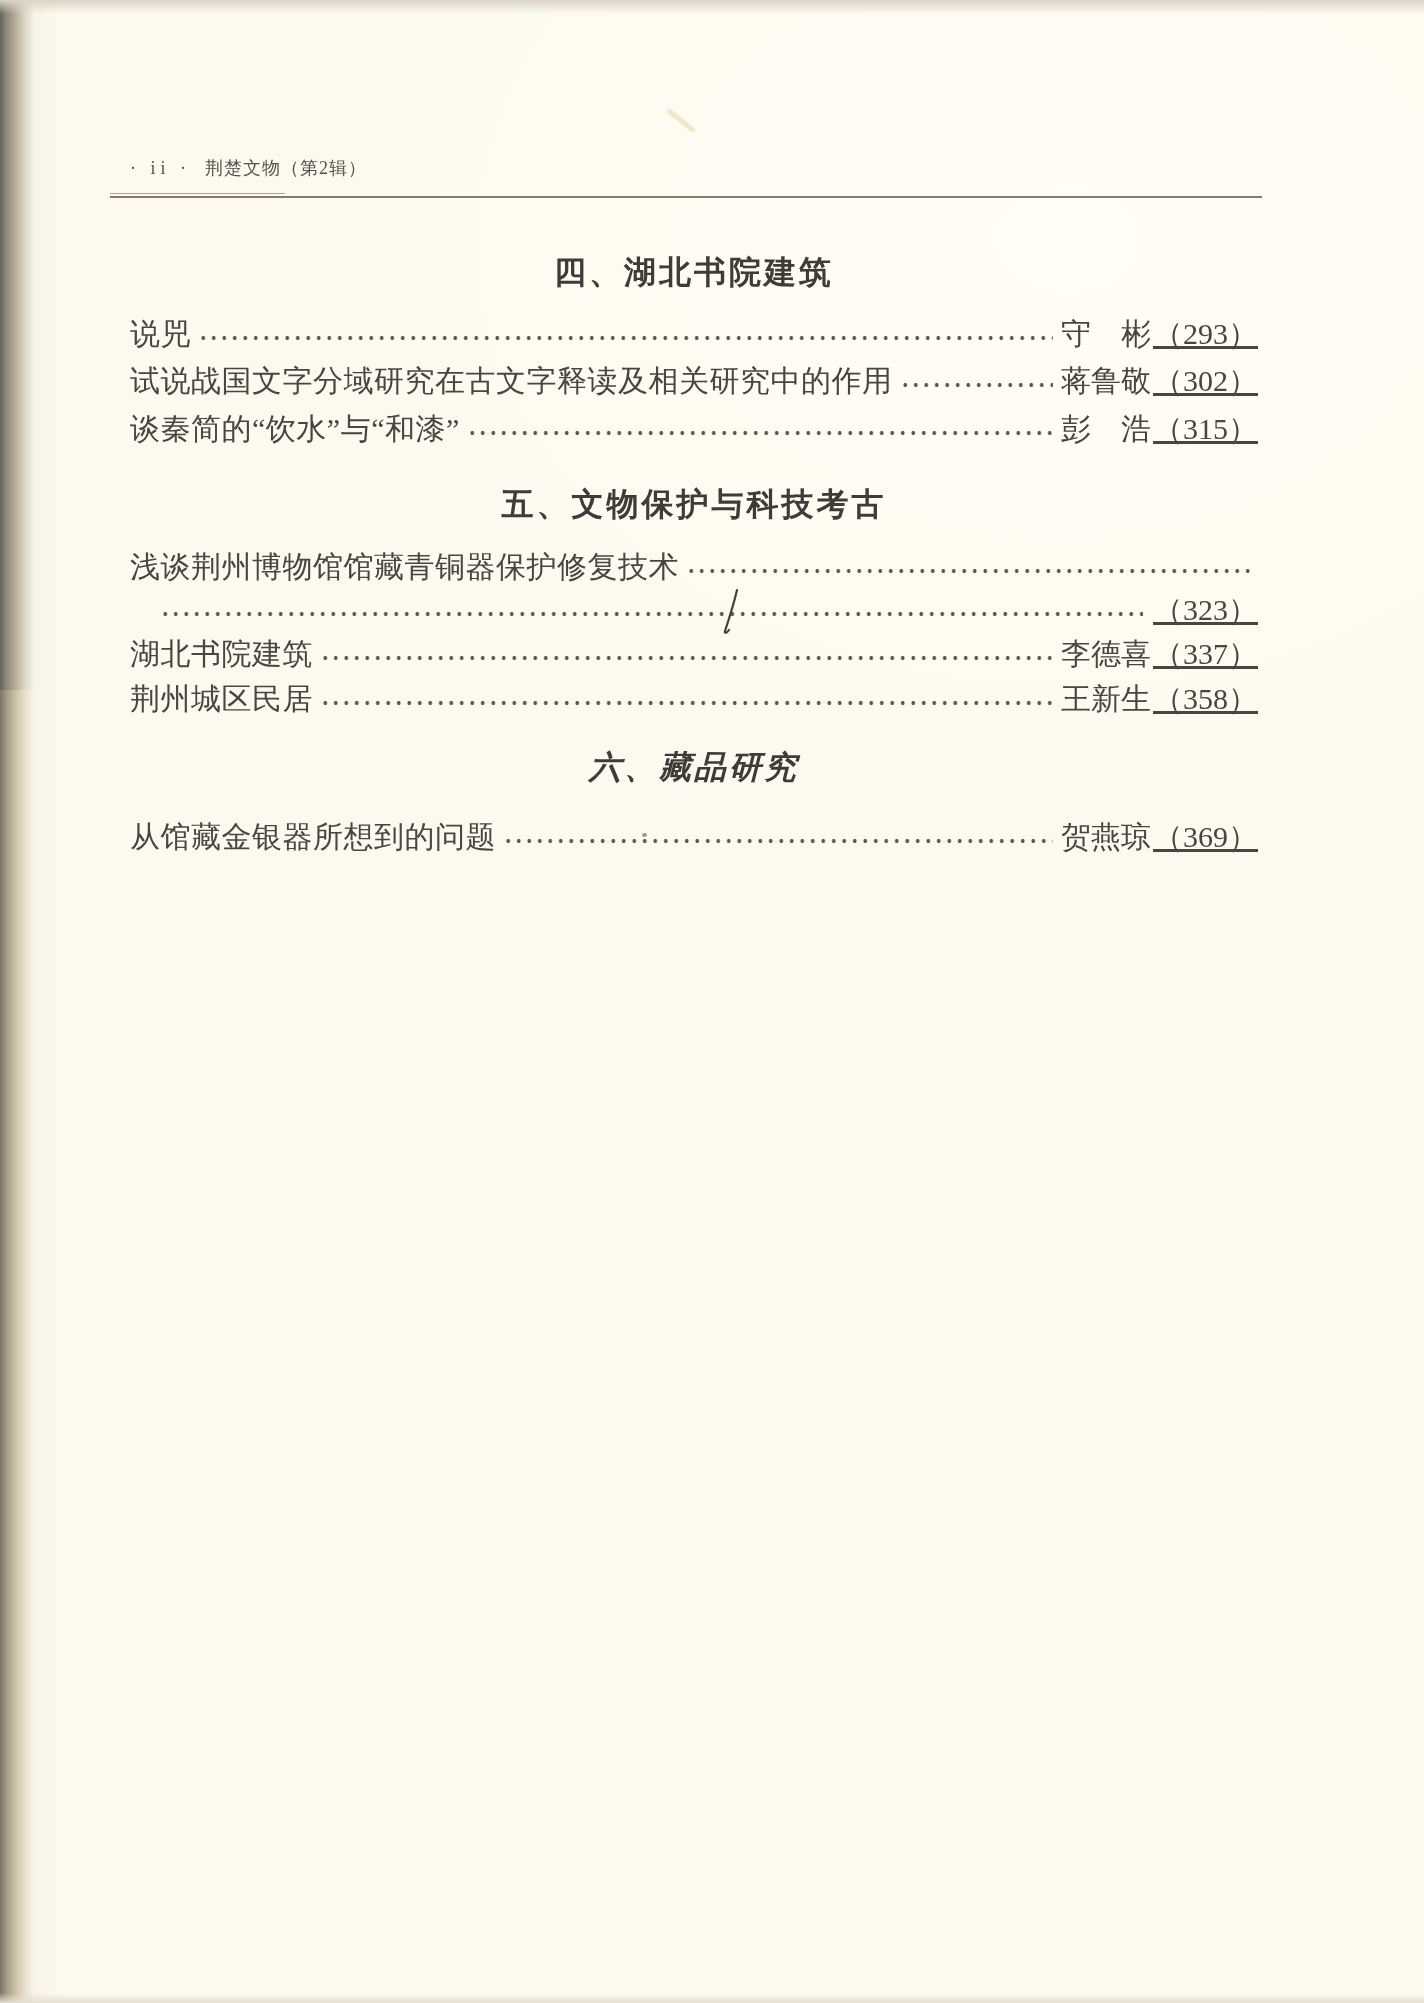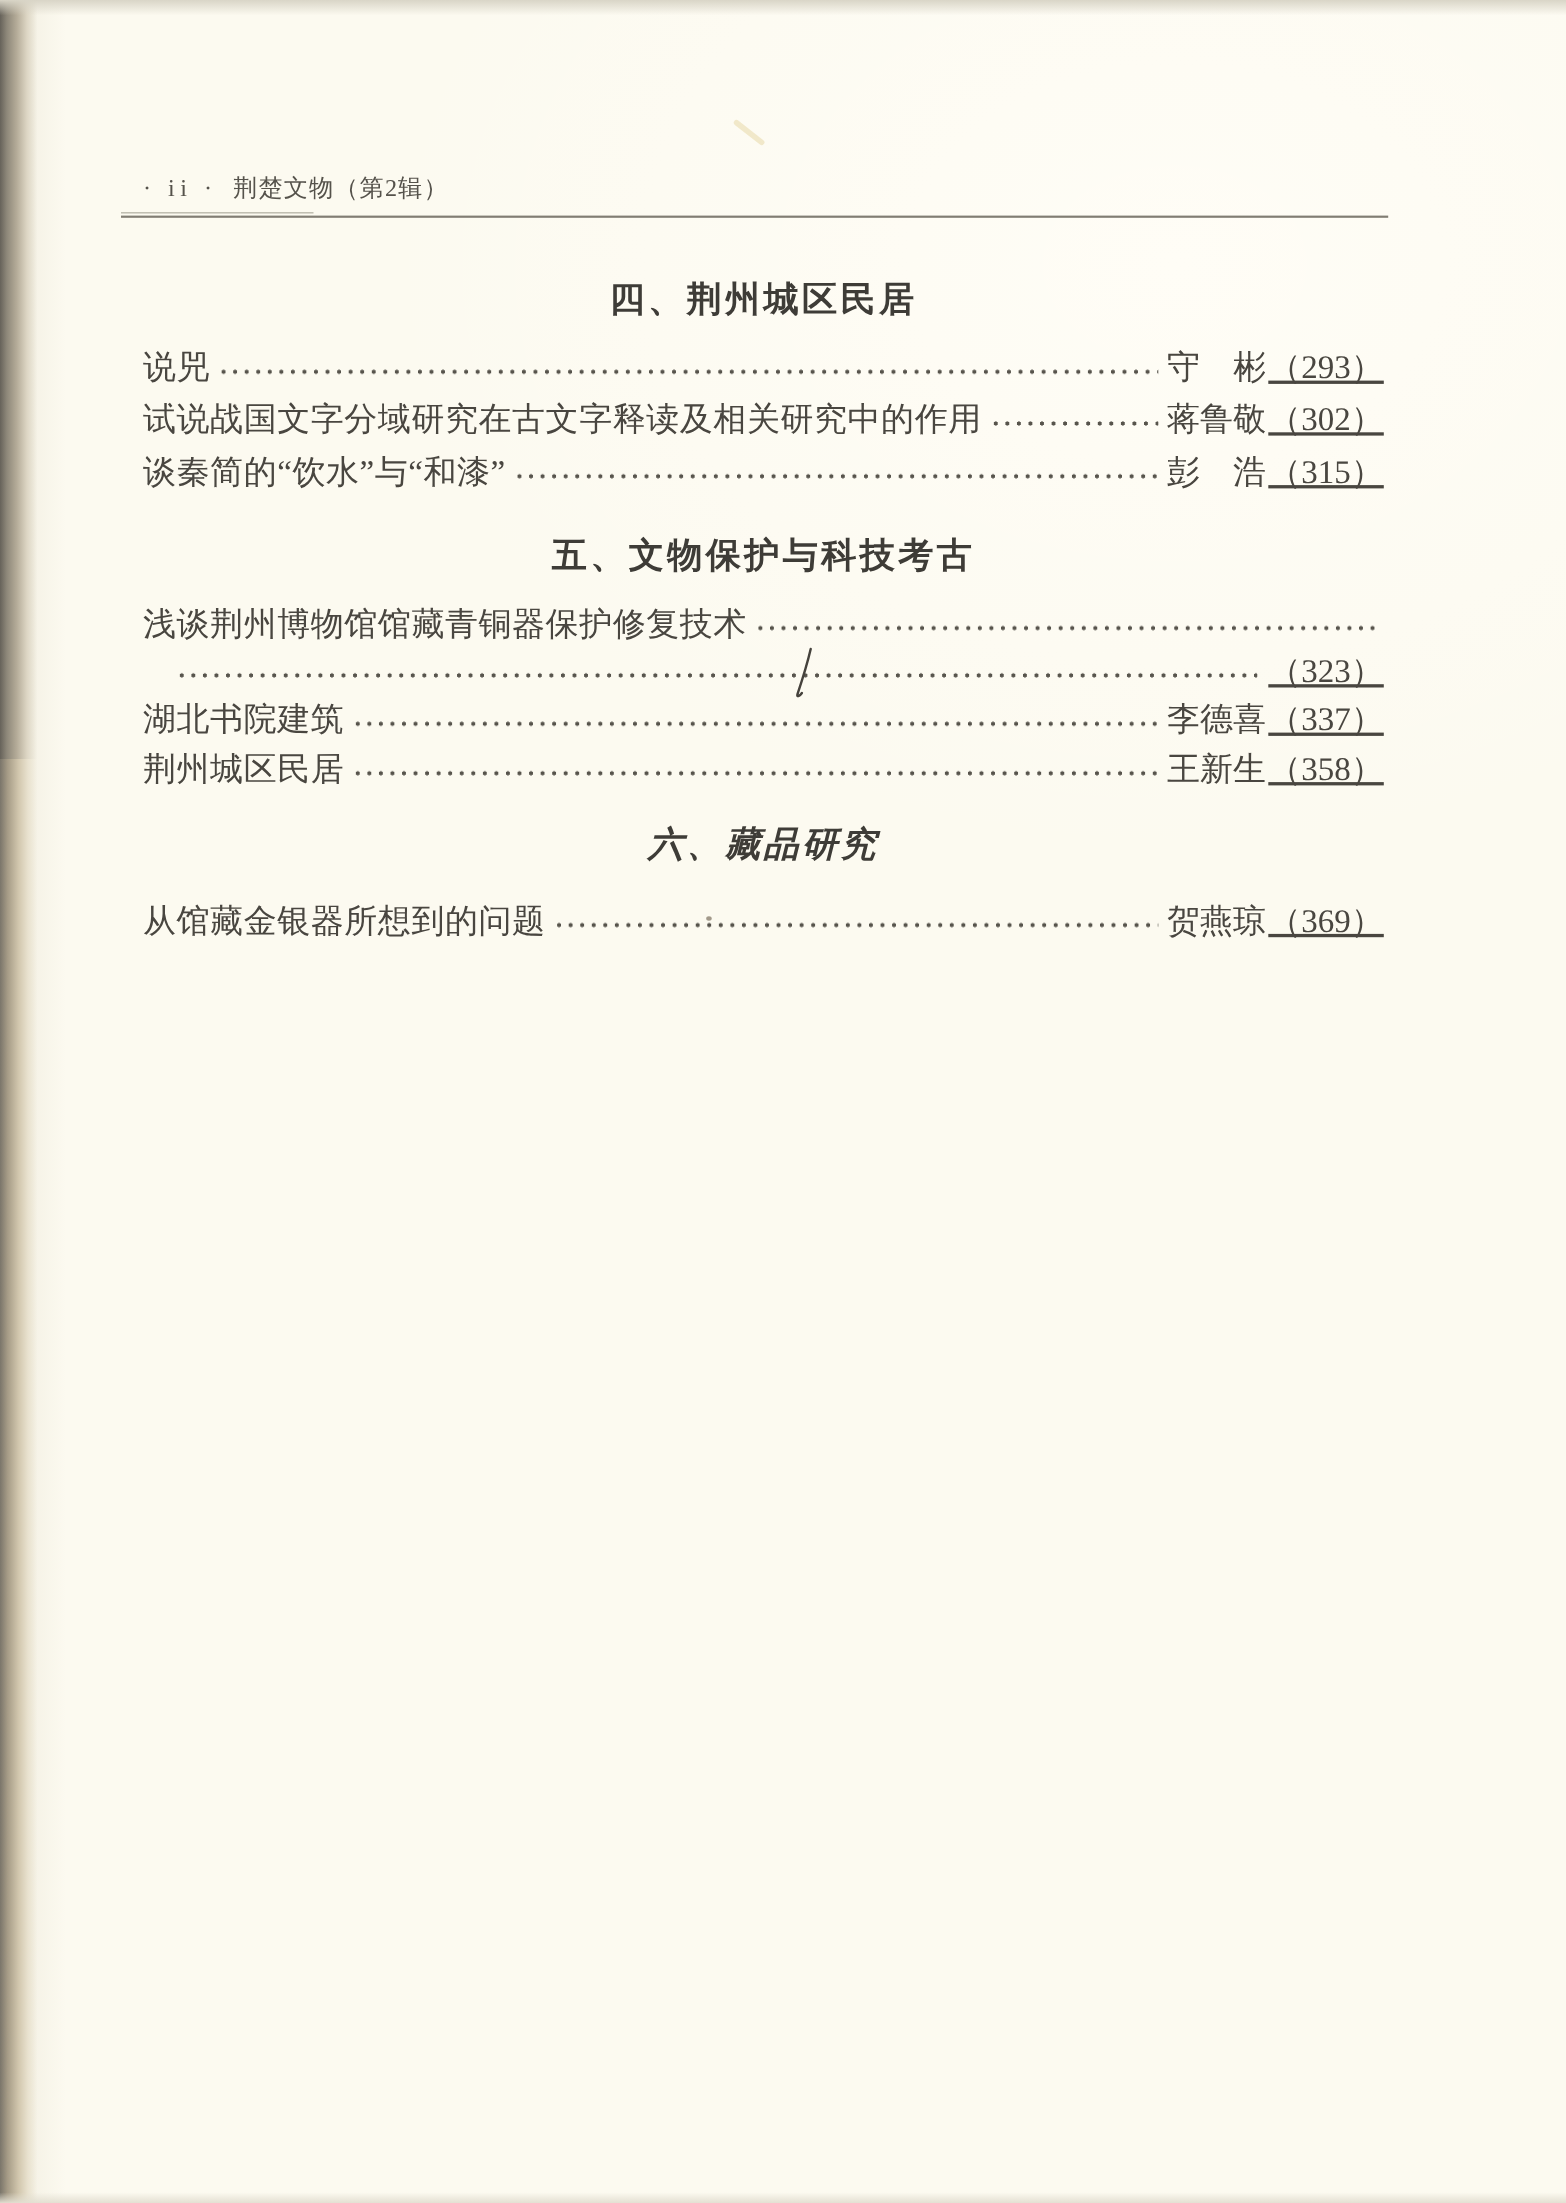--- a/index.html
+++ b/index.html
@@ -35,21 +35,21 @@
   }
   .bottom-shadow{
     position:absolute;left:0;bottom:0;right:0;height:10px;
     background:linear-gradient(to top,#e3dfd1 0%,rgba(227,223,209,0) 100%);
   }
 
   
   .running-header{
     position:absolute;left:130px;top:156px;height:30px;
     display:flex;align-items:baseline;white-space:nowrap;
-    font-size:22px;color:#55524b;
+    font-size:18px;color:#55524b;
   }
   .folio{letter-spacing:5px;}
   .book-title{margin-left:14px;letter-spacing:1px;font-family:Liberation Serif, serif;}
   .header-rule{
     position:absolute;left:110px;top:196px;width:1152px;height:2px;
     background:var(--rule);
   }
   .header-rule::before{
     content:"";position:absolute;left:0;top:-3px;width:175px;height:1px;background:#a9a598;
   }
@@ -106,21 +106,21 @@
 <div class="speck speck2"></div>
 
 <header class="running-header">
   <span class="folio">· ii ·</span>
   <span class="book-title">荆楚文物（第2辑）</span>
 </header>
 <div class="header-rule"></div>
 
 <main class="toc">
 
-  <h2 class="section-heading" style="top:246px;">四、荆州城区民居</h2>
+  <h2 class="section-heading" style="top:246px;">四、湖北书院建筑</h2>
 
   <div class="row" style="top:311px;">
     <span class="entry-title">说兕</span>
     <span class="leader"></span>
     <span class="entry-authors">守　彬</span>
     <span class="entry-page">（293）</span>
   </div>
 
   <div class="row" style="top:358px;justify-content:flex-end;">
     <span class="entry-title">试说战国文字分域研究在古文字释读及相关研究中的作用</span>

